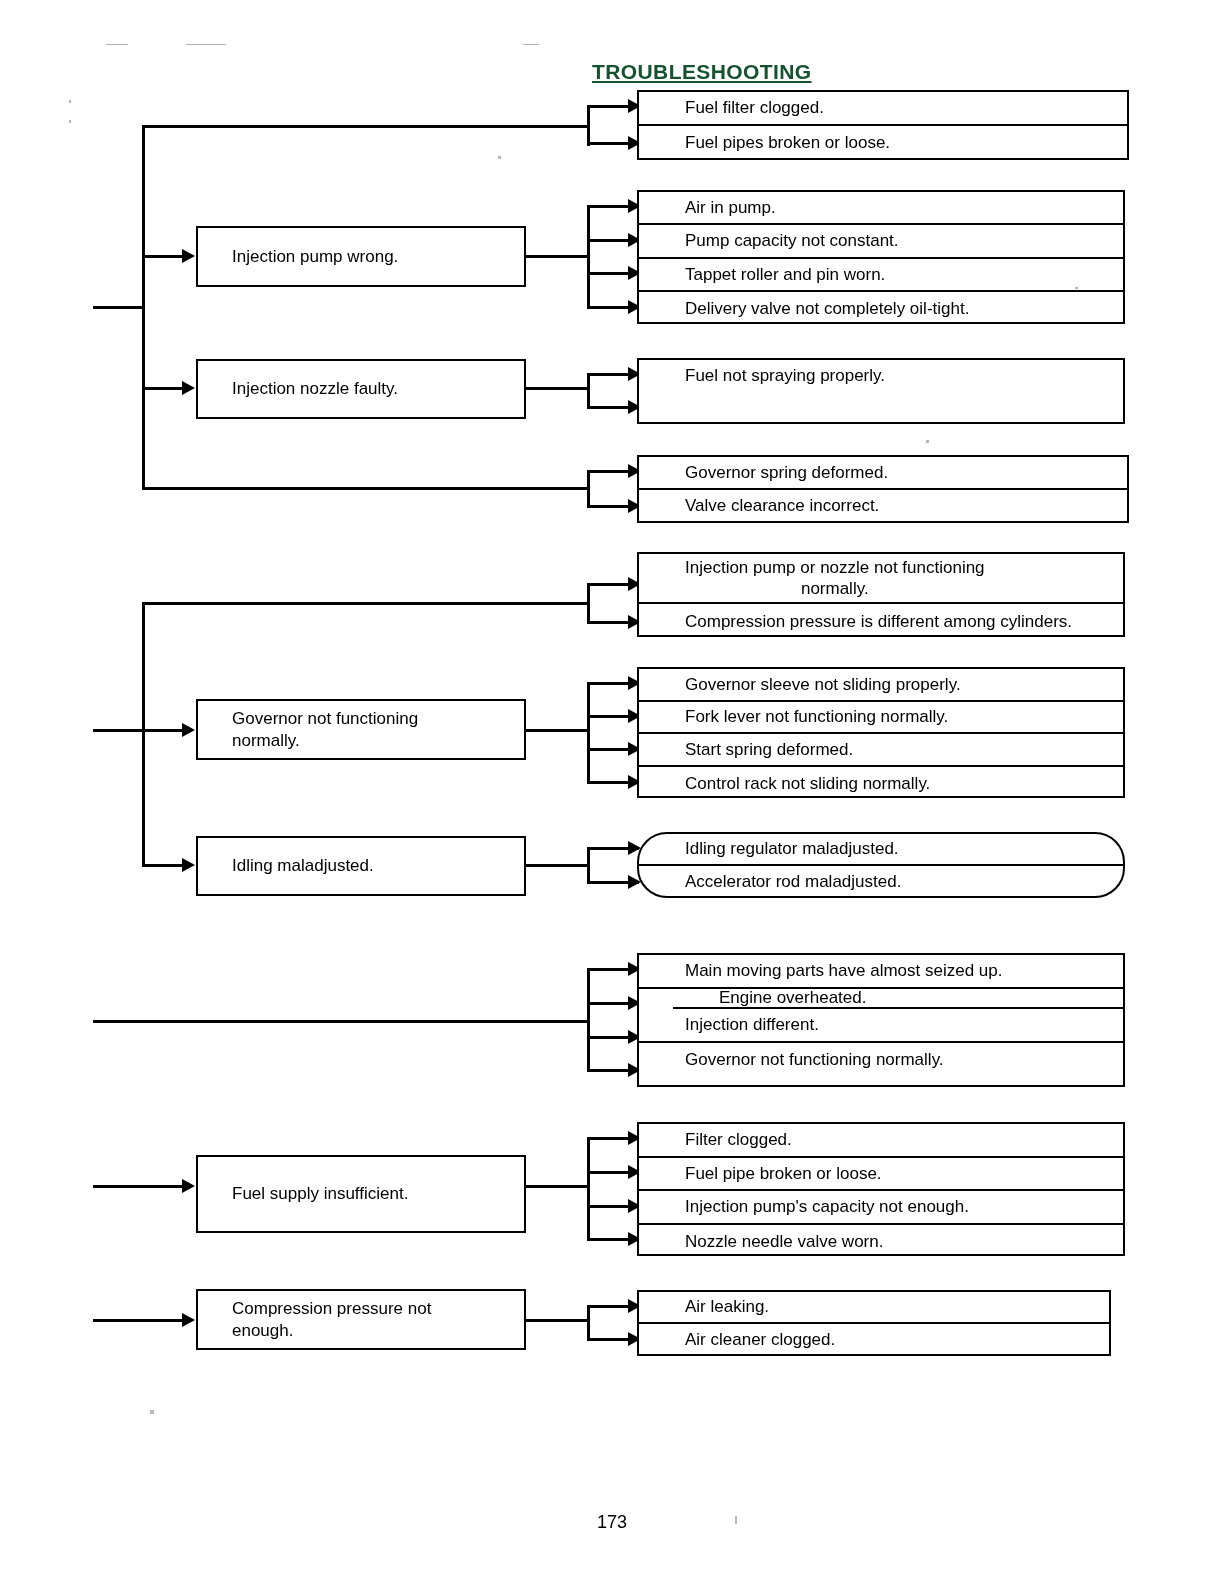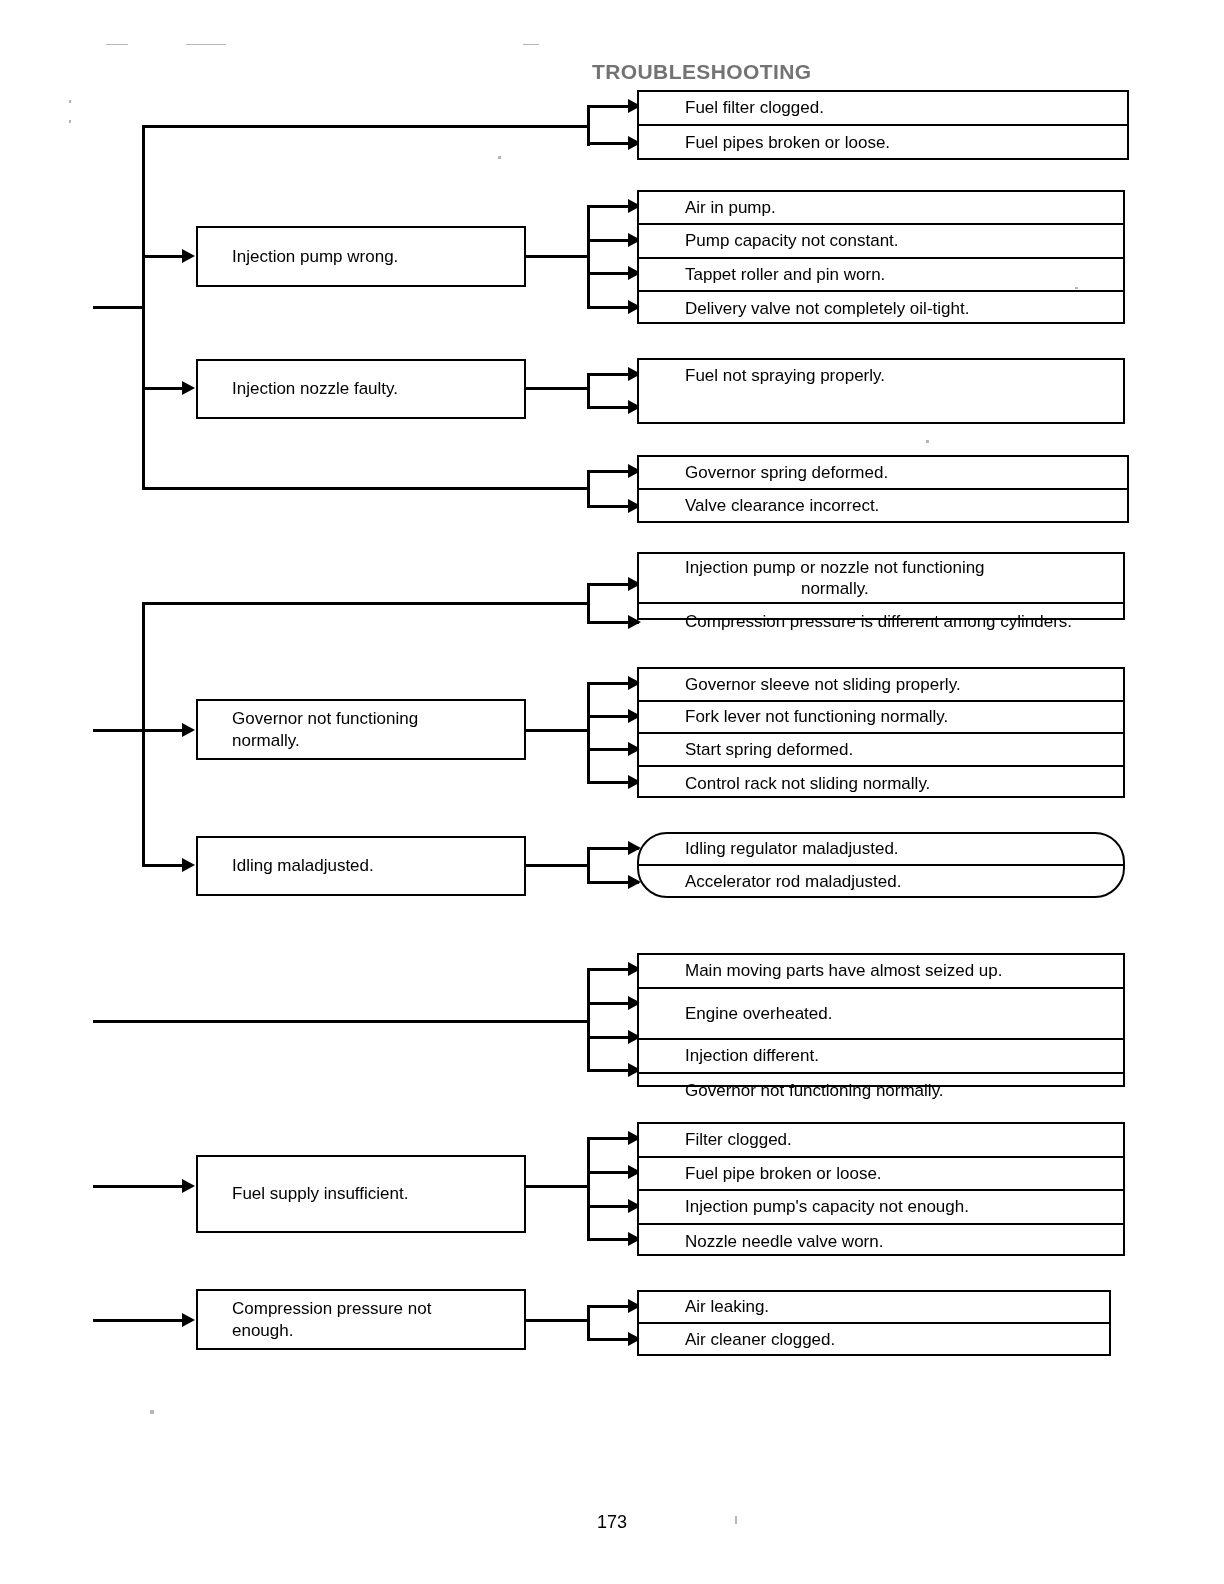--- a/index.html
+++ b/index.html
@@ -15,22 +15,23 @@
     font-family: "Liberation Sans", sans-serif;
     overflow: hidden;
   }
   #page-title {
     position: absolute;
     left: 592px;
     top: 60px;
     font-size: 21px;
     font-weight: bold;
     letter-spacing: 0.4px;
-    color: #737373;
+    color: #14532d;
     white-space: nowrap;
+    text-decoration: underline;
   }
   
   .box {
     position: absolute;
     box-sizing: border-box;
     border: 2.5px solid #000;
     background: #fff;
     display: flex;
     align-items: center;
     color: #000;
@@ -160,21 +161,21 @@
   <div class="hline" style="left:93px; top:729px; width:52px;"></div>
   <div class="vline" style="left:142px; top:602px; height:264px;"></div>
 
   <div class="hline" style="left:142px; top:602px; width:448px;"></div>
   <div class="vline" style="left:587px; top:583px; height:41px;"></div>
   <div class="hline" style="left:587px; top:583px; width:52px;"></div>
   <div class="arrow" style="left:628px; top:577px;"></div>
   <div class="hline" style="left:587px; top:621px; width:52px;"></div>
   <div class="arrow" style="left:628px; top:615px;"></div>
 
-  <div class="item-group" style="left:637px; top:552px; width:488px; height:68px;">
+  <div class="item-group" style="left:637px; top:552px; width:488px; height:85px;">
     <div class="row" style="height:50px;">Injection pump or nozzle not functioning
 normally.</div>
     <div class="row" style="height:35px;">Compression pressure is different among cylinders.</div>
   </div>
 
   <div class="hline" style="left:142px; top:729px; width:46px;"></div>
   <div class="arrow" style="left:182px; top:723px;"></div>
   <div class="box cause-box" style="left:196px; top:699px; width:330px; height:61px;">
     <span class="txt">Governor not functioning
 normally.</span>
@@ -220,21 +221,21 @@
   <div class="arrow" style="left:628px; top:962px;"></div>
   <div class="hline" style="left:587px; top:1002px; width:52px;"></div>
   <div class="arrow" style="left:628px; top:996px;"></div>
   <div class="hline" style="left:587px; top:1036px; width:52px;"></div>
   <div class="arrow" style="left:628px; top:1030px;"></div>
   <div class="hline" style="left:587px; top:1069px; width:52px;"></div>
   <div class="arrow" style="left:628px; top:1063px;"></div>
 
   <div class="item-group" style="left:637px; top:953px; width:488px; height:134px;">
     <div class="row" style="height:34px;">Main moving parts have almost seized up.</div>
-    <div class="row" style="height:51px;">Engine overheated.</div>
+    <div class="row" style="height:20px;margin-left:34px;">Engine overheated.</div>
     <div class="row" style="height:34px;">Injection different.</div>
     <div class="row" style="height:33px;">Governor not functioning normally.</div>
   </div>
 
   <div class="hline" style="left:93px; top:1185px; width:95px;"></div>
   <div class="arrow" style="left:182px; top:1179px;"></div>
   <div class="box cause-box" style="left:196px; top:1155px; width:330px; height:78px;">
     <span class="txt">Fuel supply insufficient.</span>
   </div>
   <div class="hline" style="left:525px; top:1185px; width:64px;"></div>

